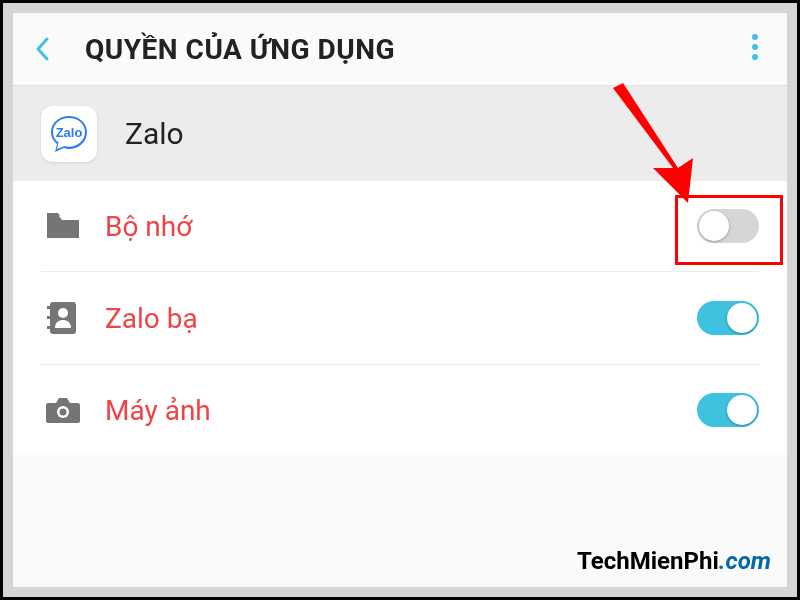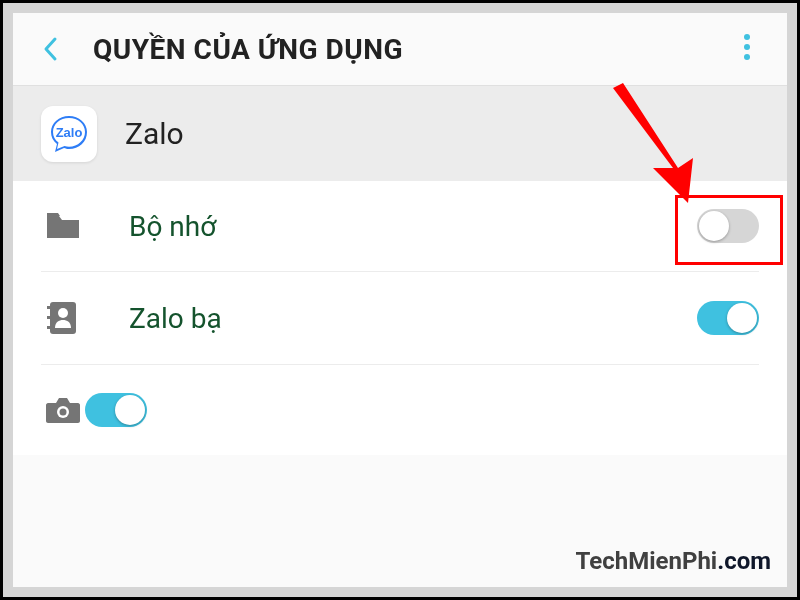--- a/index.html
+++ b/index.html
@@ -24,21 +24,21 @@
     }
     .screen {
       background: #fafafa;
       width: 100%;
       height: 100%;
       position: relative;
     }
     .header {
       display: flex;
       align-items: center;
-      padding: 18px 28px;
+      padding: 18px 20px;
       background: #fafafa;
       height: 72px;
     }
     .back-btn {
       width: 40px;
       display: flex;
       align-items: center;
       justify-content: flex-start;
       cursor: pointer;
     }
@@ -95,22 +95,22 @@
     }
     .perm-icon {
       width: 44px;
       display: flex;
       align-items: center;
       justify-content: center;
       color: #757575;
     }
     .perm-label {
       font-size: 28px;
-      color: #14532d;
-      margin-left: 44px;
+      color: #ef4444;
+      margin-left: 20px;
       flex: 1;
     }
     .toggle {
       width: 62px;
       height: 34px;
       border-radius: 17px;
       position: relative;
       cursor: pointer;
     }
     .toggle.off {
@@ -147,22 +147,22 @@
       left: 580px;
       pointer-events: none;
     }
     .watermark {
       position: absolute;
       bottom: 12px;
       right: 16px;
       font-size: 24px;
       font-weight: 700;
     }
-    .watermark .pink { color: #404040; }
-    .watermark .orange { color: #0f172a; }
+    .watermark .pink { color: #000000; }
+    .watermark .orange { color: #0369a1; font-style: italic; }
   </style>
 </head>
 <body>
 
 <div class="outer-frame">
   <div class="screen">
     <div class="header">
       <div class="back-btn">
         <svg width="18" height="28" viewBox="0 0 18 28">
           <path d="M14 4 L5 14 L14 24" stroke="#3fc1e0" stroke-width="3" fill="none" stroke-linecap="round" stroke-linejoin="round"></path>
@@ -224,20 +224,21 @@
 
 
       <div class="perm-row" style="border-bottom:none;">
         <div class="perm-icon">
           <svg width="38" height="30" viewBox="0 0 38 30">
             <path d="M4 8 L12 8 L15 3 L23 3 L26 8 L34 8 C35 8 36 9 36 10 L36 26 C36 27 35 28 34 28 L4 28 C3 28 2 27 2 26 L2 10 C2 9 3 8 4 8 Z" fill="#757575"></path>
             <circle cx="19" cy="17" r="6" fill="#fff"></circle>
             <circle cx="19" cy="17" r="3.5" fill="#757575"></circle>
           </svg>
         </div>
+        <div class="perm-label">Máy ảnh</div>
         <div class="toggle on">
           <div class="toggle-knob"></div>
         </div>
       </div>
 
     </div>
 
     <div class="arrow-annotation">
       <svg width="120" height="130" viewBox="0 0 120 130">
         <path d="M20 10 L80 90 L60 90 L95 125 L100 80 L85 90 L30 5 Z" fill="#ff0000"></path>

